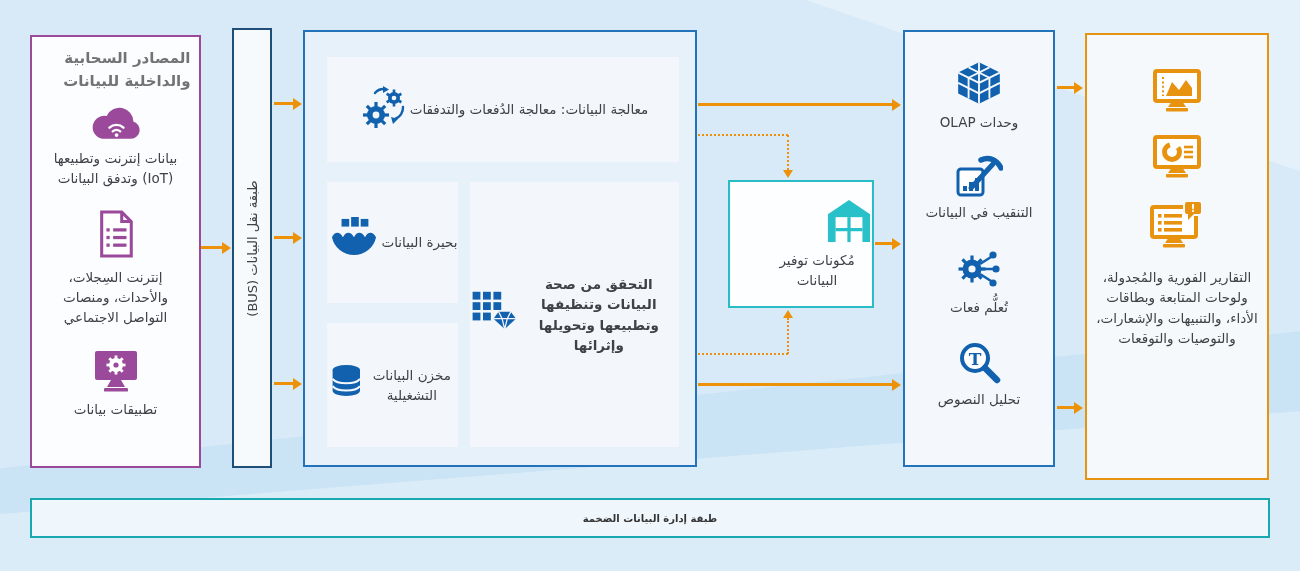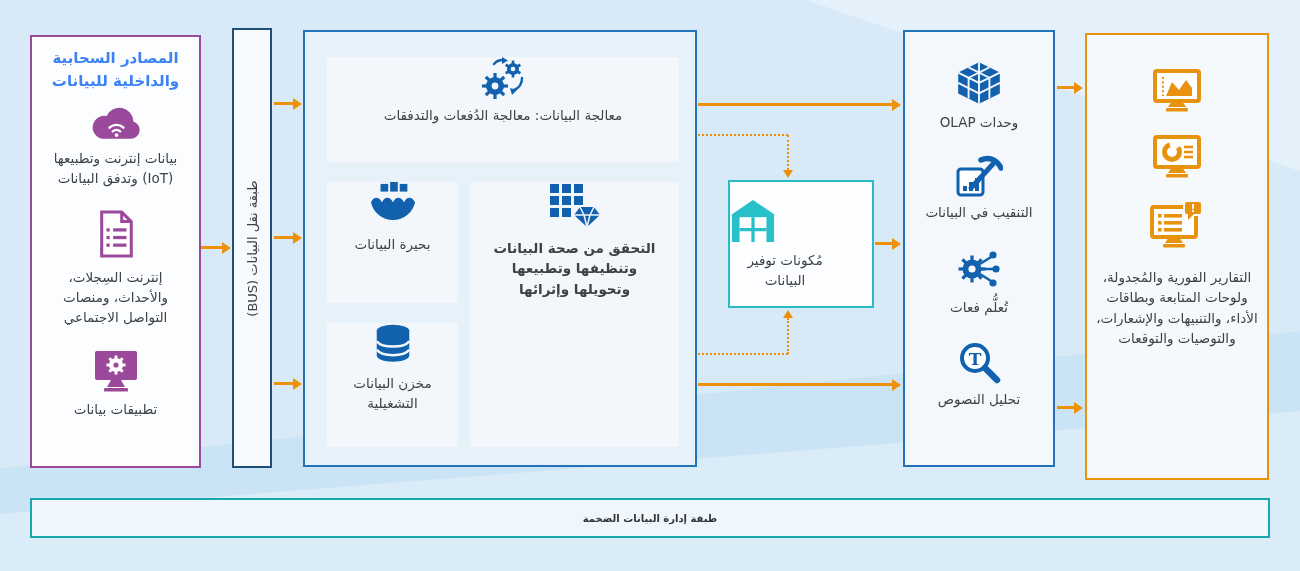--- a/index.html
+++ b/index.html
@@ -12,37 +12,37 @@
   .wave2{background:rgba(255,255,255,.30);clip-path:polygon(0 90%,100% 72%,100% 100%,0 100%);}
   .wave3{background:rgba(255,255,255,.35);clip-path:polygon(62% 0,100% 0,100% 30%);}
 
   .box{position:absolute;border:2px solid;box-sizing:border-box;}
   .sources-box{left:30px;top:35px;width:171px;height:433px;border-color:#9B4A9B;background:#FCFDFE;
     display:flex;flex-direction:column;align-items:center;padding-top:10px;}
   .bus-box{left:232px;top:28px;width:40px;height:440px;border-color:#1F4E79;background:#F7FAFD;
     display:flex;align-items:center;justify-content:center;}
   .central-box{left:303px;top:30px;width:394px;height:437px;border-color:#2273B9;background:#E7F1FA;}
   .teal-box{left:728px;top:180px;width:146px;height:128px;border-color:#29BCC6;background:#FDFEFF;
-    display:flex;flex-direction:column;align-items:flex-start;justify-content:center;}
+    display:flex;flex-direction:column;align-items:flex-end;justify-content:center;}
   .analytics-box{left:903px;top:30px;width:152px;height:437px;border-color:#2273B9;background:#F4F8FC;
     display:flex;flex-direction:column;align-items:center;padding-top:28px;}
   .outputs-box{left:1085px;top:33px;width:184px;height:447px;border-color:#E8930F;background:#F6F9FC;
     display:flex;flex-direction:column;align-items:center;padding:34px 10px 0;}
   .bottom-bar{left:30px;top:498px;width:1240px;height:40px;border-color:#17A8B0;background:#EFF6FC;
     display:flex;align-items:center;justify-content:center;}
 
-  .subbox{position:absolute;background:#F3F7FC;display:flex;flex-direction:column;
-    align-items:center;box-sizing:border-box;}
+  .subbox{position:absolute;background:#F3F7FC;display:flex;flex-direction:row;
+    align-items:center;justify-content:center;box-sizing:border-box;}
   .proc-sub{left:22px;top:25px;width:352px;height:105px;}
   .lake-sub{left:22px;top:150px;width:131px;height:121px;}
   .ods-sub{left:22px;top:291px;width:131px;height:124px;}
   .validate-sub{left:165px;top:150px;width:209px;height:265px;font-weight:bold;}
 
   .lbl{direction:rtl;text-align:center;color:#3E4247;font-size:13.5px;line-height:1.5;}
-  .src-title{direction:rtl;text-align:center;color:#3b82f6;font-weight:bold;font-size:15px;line-height:1.5;
+  .src-title{direction:rtl;color:#737373;font-weight:bold;font-size:15px;line-height:1.5;
     margin-bottom:10px;width:150px;}
   .bus-label{transform:rotate(-90deg);white-space:nowrap;direction:rtl;color:#3E4247;font-size:13px;}
   .outputs-text{width:170px;margin-top:8px;}
   .bar-label{direction:rtl;color:#333;font-size:10px;font-weight:bold;}
 
   
   .ah{position:absolute;height:3px;background:#ED9208;}
   .ah::after{content:"";position:absolute;right:-8px;top:-4.5px;width:0;height:0;
     border-left:9px solid #ED9208;border-top:6px solid transparent;border-bottom:6px solid transparent;}
   

